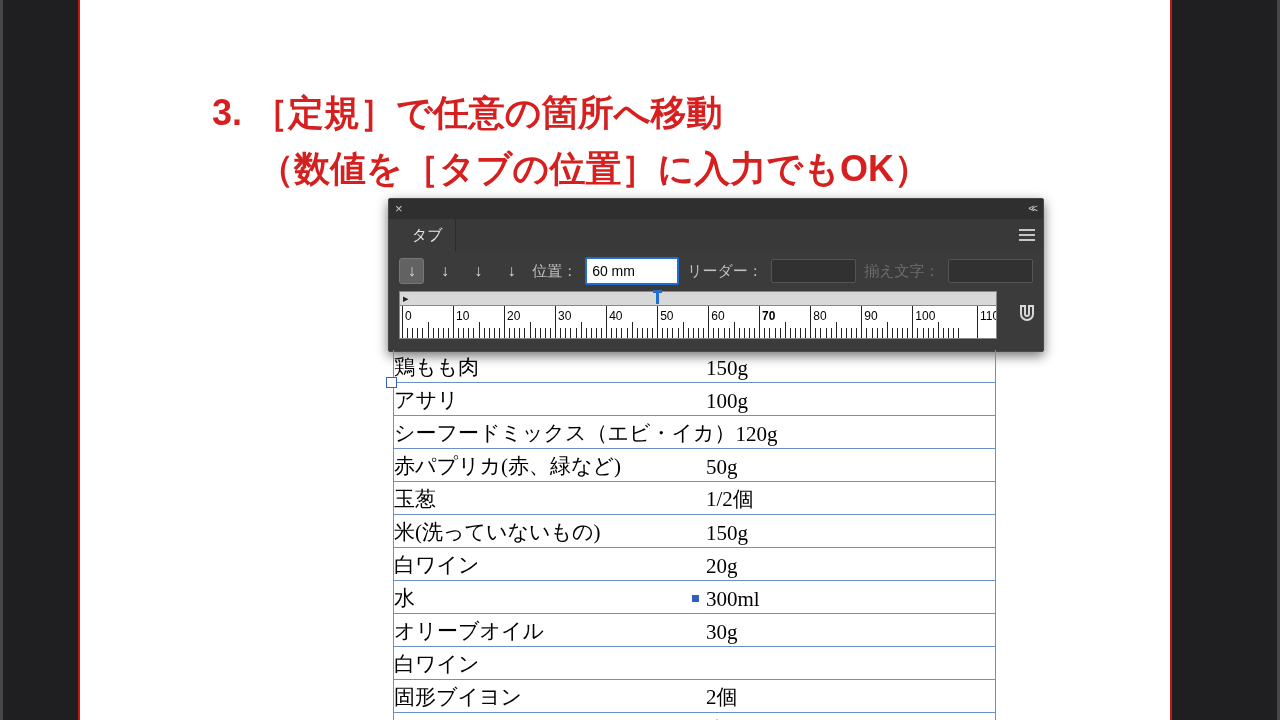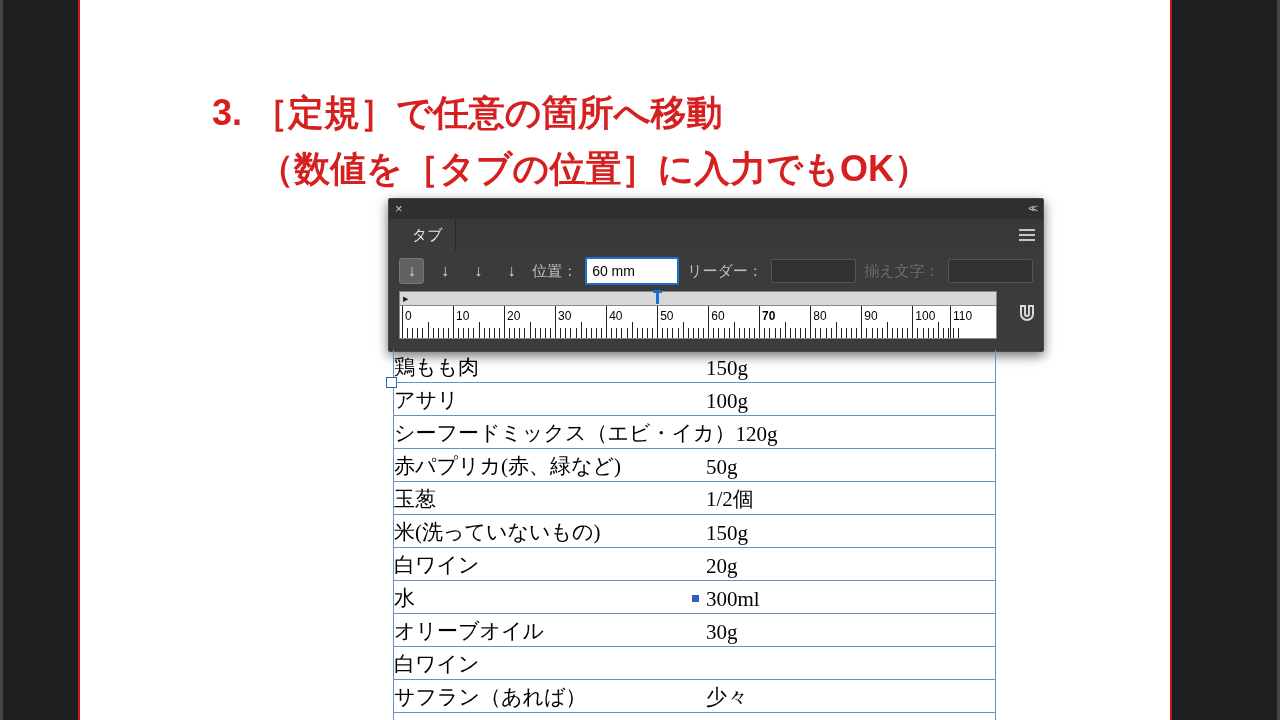--- a/index.html
+++ b/index.html
@@ -253,21 +253,21 @@
             </div>
             <div class="tick minor" style="left: 517.448px;"></div>
             <div class="tick minor" style="left: 522.552px;"></div>
             <div class="tick minor" style="left: 527.655px;"></div>
             <div class="tick minor" style="left: 532.759px;"></div>
             <div class="tick mid" style="left: 537.862px;"></div>
             <div class="tick minor" style="left: 542.966px;"></div>
             <div class="tick minor" style="left: 548.069px;"></div>
             <div class="tick minor" style="left: 553.172px;"></div>
             <div class="tick minor" style="left: 558.276px;"></div>
-            <div class="tick major" style="left: 550px;">
+            <div class="tick major" style="left: 577px;">
               <span class="num">110</span>
             </div>
           </div>
         <div class="magnet">
           <svg width="20" height="20" viewBox="0 0 20 20">
             <path d="M4 3 v8 a6 6 0 0 0 12 0 v-8 h-4 v8 a2 2 0 0 1 -4 0 v-8 z" fill="none" stroke="#d8d8d8" stroke-width="2"></path>
           </svg>
         </div>
       </div>
     </div>
@@ -307,19 +307,23 @@
           <div class="c2">300ml<div class="marker"></div></div>
         </div>
         <div class="row">
           <div class="c1">オリーブオイル</div>
           <div class="c2">30g</div>
         </div>
         <div class="row">
           <div class="c1">白ワイン</div>
         </div>
         <div class="row">
+          <div class="c1">固形ブイヨン</div>
+          <div class="c2">2個</div>
+        </div>
+        <div class="row">
           <div class="c1">サフラン（あれば）</div>
           <div class="c2">少々</div>
         </div>
       </div>
 
   </div>
 </div>
 
 </body></html>

